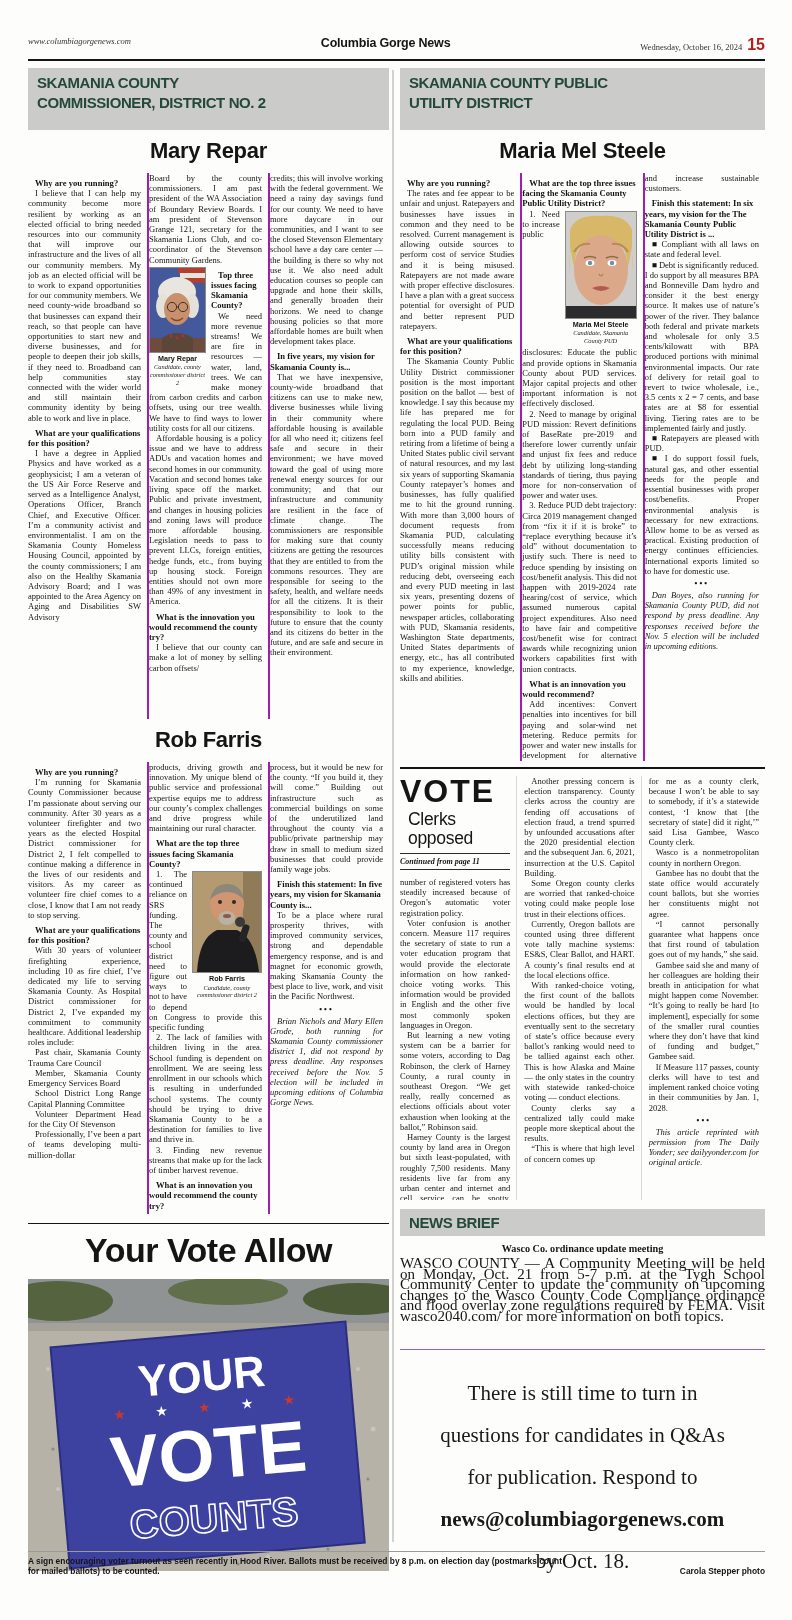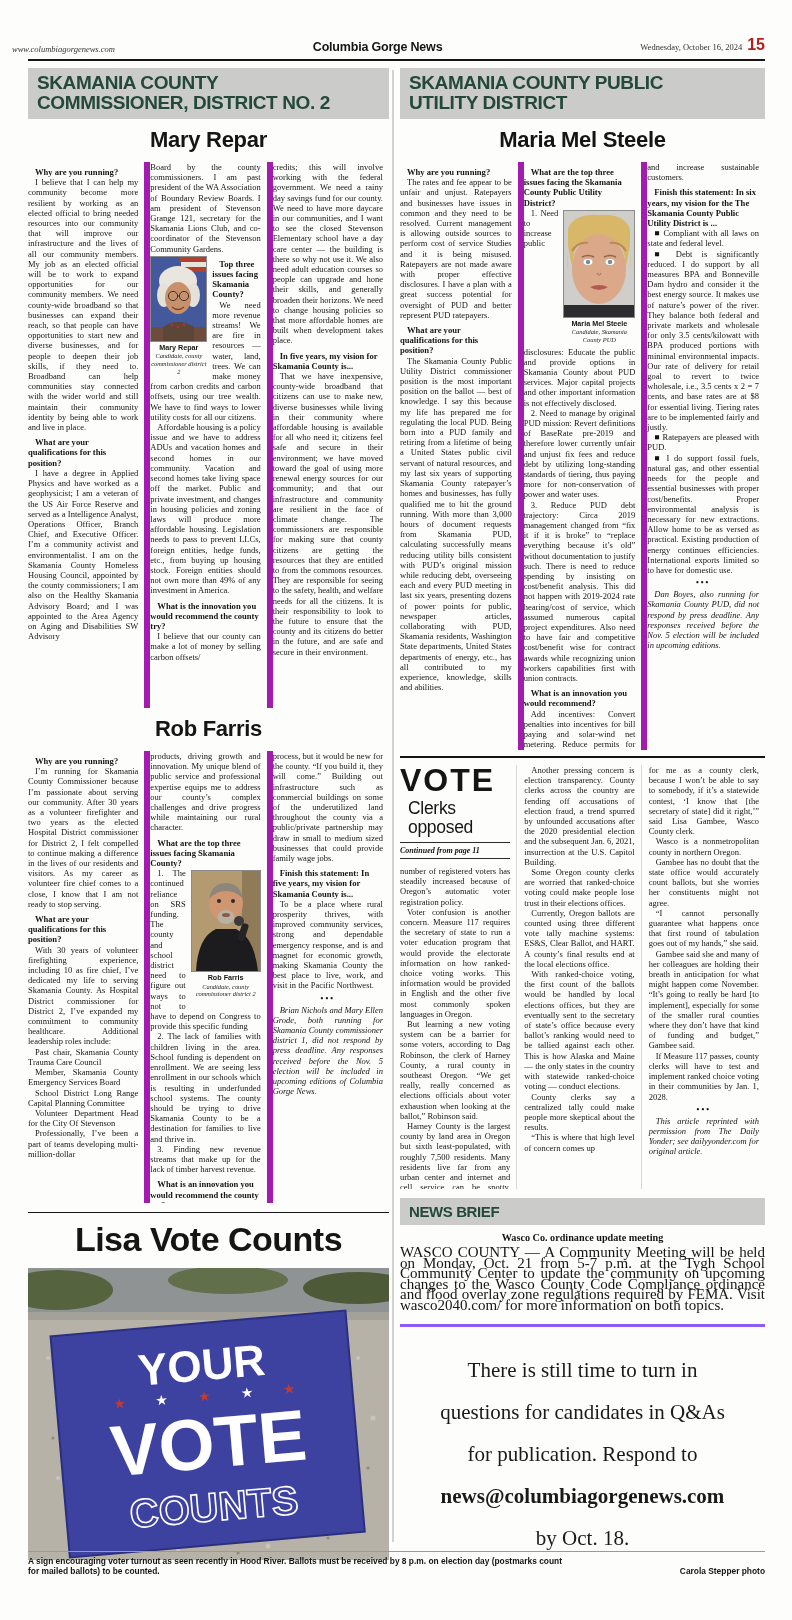--- a/index.html
+++ b/index.html
@@ -1,42 +1,42 @@
 <!DOCTYPE html>
 <html><head>
 <meta charset="utf-8">
 <style>
   *{margin:0;padding:0;box-sizing:border-box}
   html,body{background:#e8e8e8}
   body{width:792px;height:1620px;position:relative;font-family:"Liberation Serif",serif;color:#151515}
   .page{position:absolute;inset:0;background:#fdfdfb;overflow:hidden}
 
   
-  .topbar{position:absolute;left:12px;right:27px;top:36px;display:flex;align-items:flex-end;justify-content:space-between}
+  .topbar{position:absolute;left:28px;right:27px;top:36px;display:flex;align-items:flex-start;justify-content:space-between}
   .site{font-size:8.5px;color:#333;font-style:italic}
   .masthead{font-family:"Liberation Sans",sans-serif;font-weight:bold;font-size:12.5px;letter-spacing:-0.2px}
   .dateline{font-size:8.5px;color:#333}
   .pageno{font-family:"Liberation Sans",sans-serif;font-weight:bold;font-size:16px;color:#b91c1c;margin-left:5px;font-style:normal}
   .rule-thick{position:absolute;left:28px;right:27px;top:59px;height:2px;background:#151515}
   .vdivider{position:absolute;left:392px;top:70px;width:2px;height:1472px;background:#d2d2d0}
 
   .half{position:absolute;top:68px}
   .half.left{left:28px;width:361px}
   .half.right{left:400px;width:365px}
 
   .banner{background:#cbcbca;color:#24493a;font-family:"Liberation Sans",sans-serif;font-weight:bold;
-          font-size:19px;line-height:20px;letter-spacing:-0.4px;padding:5px 9px;height:51px}
+          font-size:15px;line-height:20px;letter-spacing:-0.4px;padding:5px 9px;height:62px}
   .banner span{white-space:pre-line}
   .banner.nb{height:27px;font-size:15px;line-height:17px;margin-top:9px}
 
   .cname{font-family:"Liberation Sans",sans-serif;font-size:22px;font-weight:bold;text-align:center;margin:8px 0 9px;letter-spacing:-0.3px}
 
   .article{display:flex;overflow:hidden}
   .article .col{flex:1 1 0;min-width:0;padding-right:6px}
-  .article .col + .col{border-left:6px solid #a21caf;}
+  .article .col + .col{border-left:2px solid #a21caf;}
   .mary{height:546px}
   .rob{height:452px}
   .maria{height:588px}
 
   p.b-h{font-weight:bold;font-size:8.6px;line-height:10.2px;text-indent:7px;margin-top:5px}
   p.b-p{font-size:8.5px;line-height:10.2px;text-align:justify;text-indent:7px}
   p.b-c{font-size:8.5px;line-height:10.2px;text-align:justify}
   p.b-i{font-style:italic;font-size:8.5px;line-height:10.2px;text-align:justify;text-indent:7px}
   p.b-sep{text-align:center;font-weight:bold;font-size:8px;letter-spacing:2px;line-height:9px;margin:3px 0 2px}
 
@@ -60,21 +60,21 @@
   .votebar{border-top:1.5px solid #151515;margin-top:9px}
   .bigvote{font-family:"Liberation Sans",sans-serif;font-size:34px;font-weight:bold;text-align:center;margin:7px 0 9px;letter-spacing:-0.5px}
   .signphoto{width:361px;height:292px;overflow:hidden}
   .signphoto svg{display:block}
 
   
   .nb-head{font-weight:bold;font-size:10.2px;text-align:center;margin:7px 0 4px}
   .nb-body{font-size:15px;line-height:10.6px;text-align:justify}
 
   
-  .callout{margin-top:13px;border-top:3px solid #8b5cf6;padding-top:22px;text-align:center}
+  .callout{margin-top:27px;border-top:1px solid #8b5cf6;padding-top:22px;text-align:center}
   .callout p{font-size:21px;line-height:42px;color:#1a1a1a}
   .callout p.bold{font-weight:bold}
 
   
   .photocap{position:absolute;left:28px;right:27px;top:1551px;border-top:1px solid #9a9a98;padding-top:4px;
             display:flex;justify-content:space-between;align-items:flex-end;
             font-family:"Liberation Sans",sans-serif;font-weight:bold;font-size:8.4px;line-height:10.4px}
   .capt{width:545px}
   .credit{white-space:nowrap}
 </style>
@@ -208,21 +208,21 @@
             <p class="b-c">process, but it would be new for the county. “If you build it, they will come.” Building out infrastructure such as commercial buildings on some of the underutilized land throughout the county via a public/private partnership may draw in small to medium sized businesses that could provide family wage jobs.</p>
             <p class="b-h">Finish this statement: In five years, my vision for Skamania County is...</p>
             <p class="b-p">To be a place where rural prosperity thrives, with improved community services, strong and dependable emergency response, and is and magnet for economic growth, making Skamania County the best place to live, work, and visit in the Pacific Northwest.</p>
             <p class="b-sep">•••</p>
             <p class="b-i">Brian Nichols and Mary Ellen Grode, both running for Skamania County commissioner district 1, did not respond by press deadline. Any responses received before the Nov. 5 election will be included in upcoming editions of Columbia Gorge News.</p>
           </div>
         </div>
     </div>
 
     <div class="votebar"></div>
-    <h1 class="bigvote">Lisa Vote Counts</h1>
+    <h1 class="bigvote">Your Vote Allow</h1>
     <div class="signphoto">
       <svg width="361" height="292" viewBox="0 0 361 292">
         <rect width="361" height="292" fill="#b7b2a8"></rect>
         <rect width="361" height="46" fill="#8f9394"></rect>
         <ellipse cx="30" cy="22" rx="55" ry="20" fill="#55633f"></ellipse>
         <ellipse cx="200" cy="12" rx="60" ry="14" fill="#61704a"></ellipse>
         <ellipse cx="330" cy="20" rx="55" ry="16" fill="#4c5a38"></ellipse>
         <rect y="44" width="361" height="8" fill="#a3a198"></rect>
         <g fill="#c9c5ba">
           <circle cx="20" cy="90" r="2"></circle>

